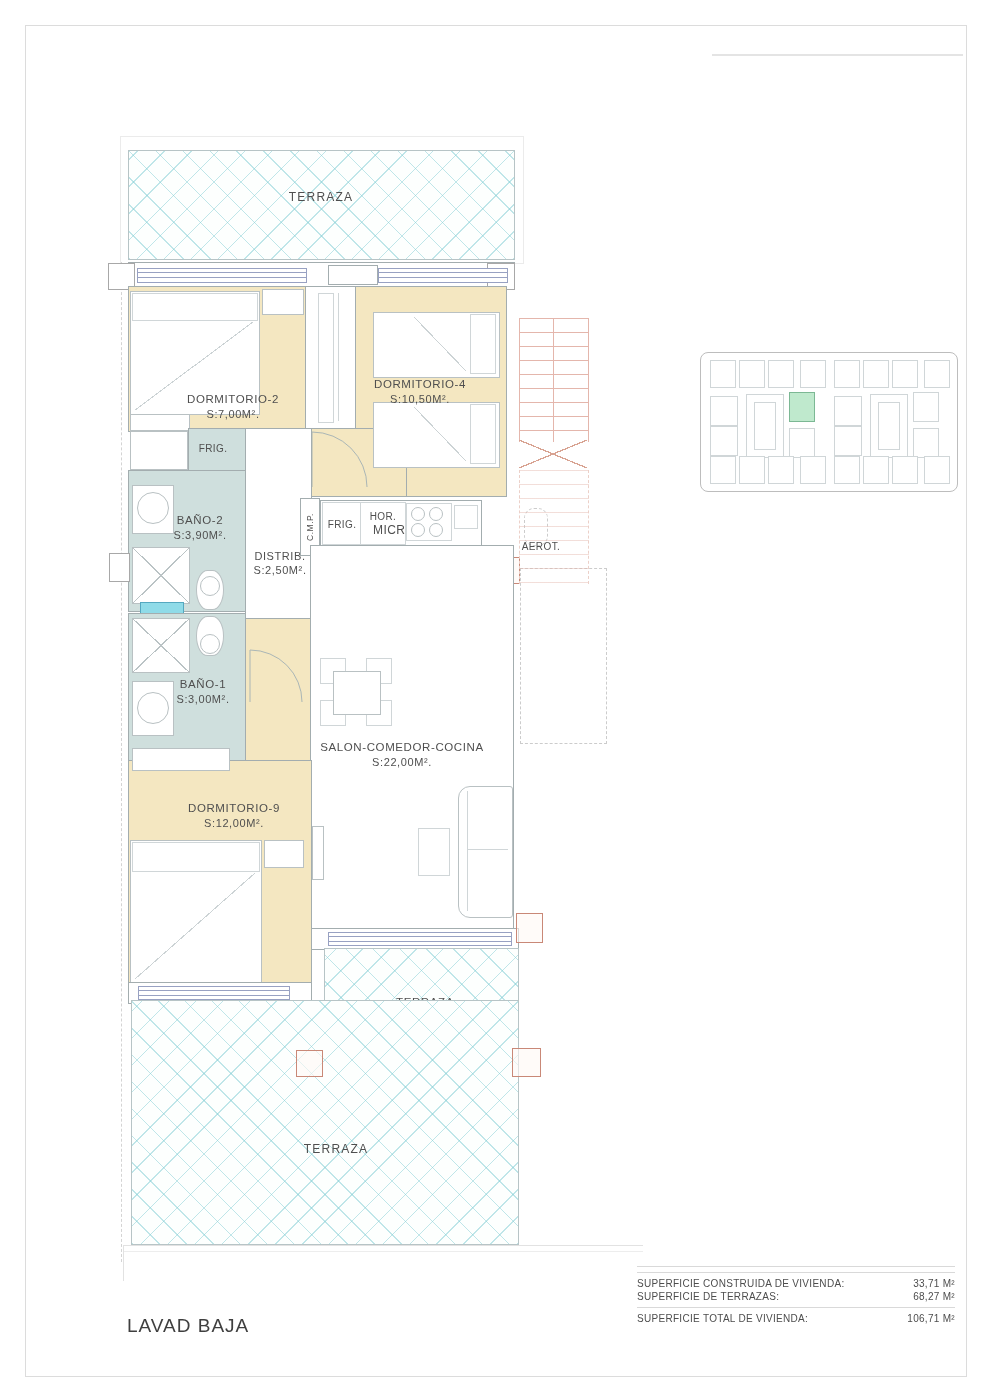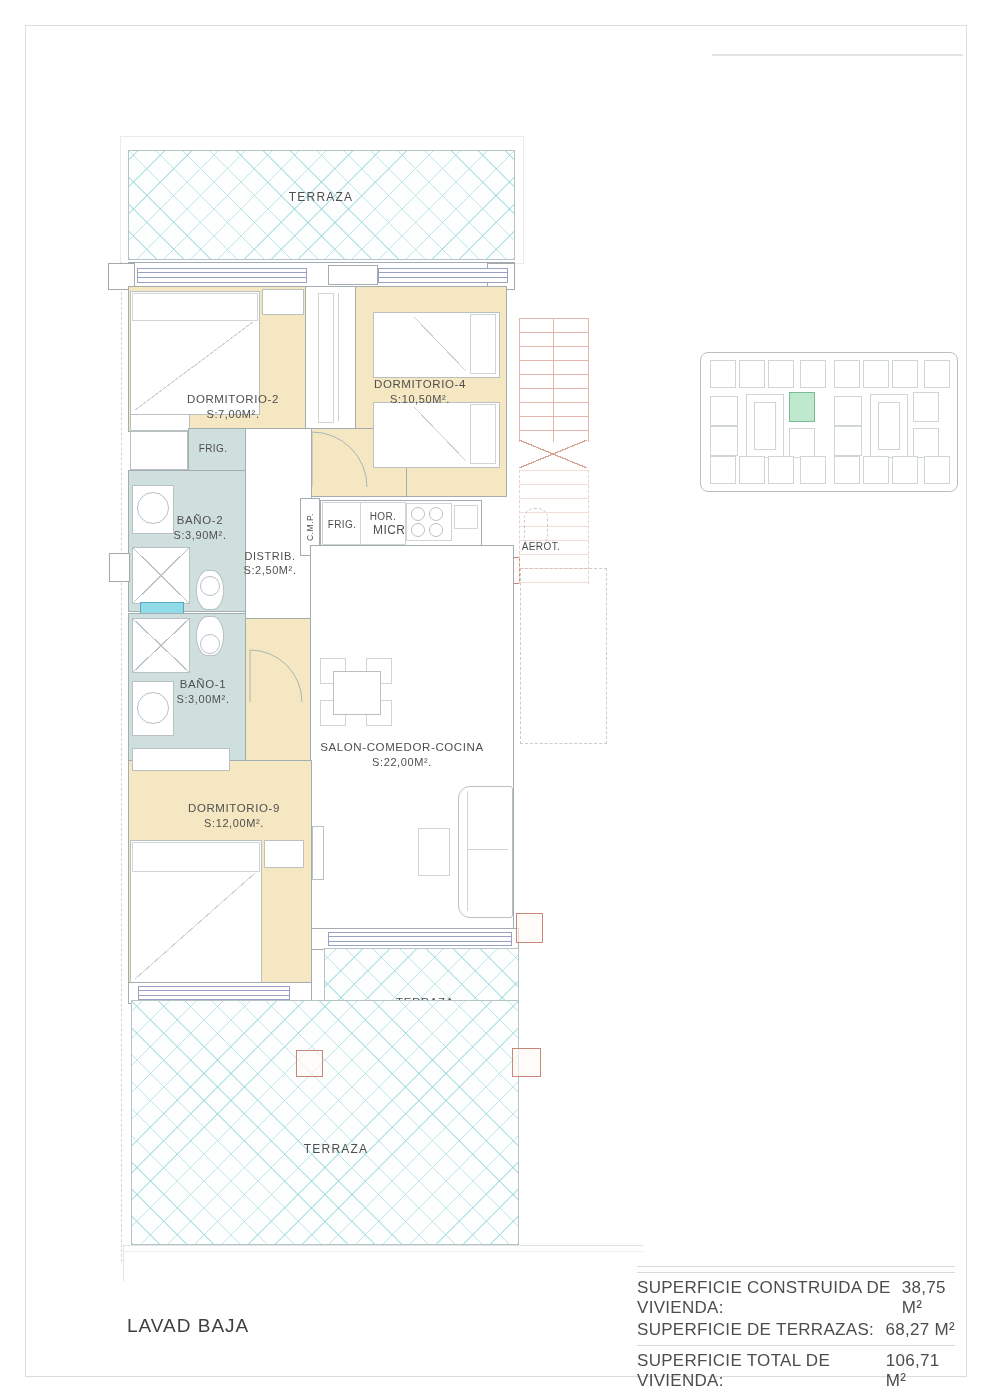--- a/index.html
+++ b/index.html
@@ -49,21 +49,21 @@
   
   .lbl{position:absolute;transform:translateX(-50%);text-align:center;white-space:nowrap;
        font-size:11.5px;letter-spacing:.6px;color:#4f4f4f;line-height:1.3;}
   .lbl .sub{font-size:11px;display:block;}
   .sm{font-size:10px;letter-spacing:.4px;}
   .vtext{writing-mode:vertical-rl;transform:rotate(180deg) translateY(50%);font-size:8.5px;letter-spacing:.5px;color:#4f4f4f;}
   svg{position:absolute;overflow:visible;}
   
   .tb-title{font-size:18px;letter-spacing:1px;color:#595959;}
   .redacted{display:inline-block;width:30px;height:9px;background:#e6e6e6;filter:blur(1px);margin:0 8px;vertical-align:baseline;}
-  .tb-row{display:flex;justify-content:space-between;font-size:17px;letter-spacing:.3px;color:#4d4d4d;}
+  .tb-row{display:flex;justify-content:space-between;font-size:10px;letter-spacing:.3px;color:#4d4d4d;}
   .plan-title{font-size:19px;letter-spacing:1px;color:#3f3f3f;}
 </style>
 </head>
 <body>
 
 <div class="sheet">
 
   <div class="abs frame" style="left:25px;top:25px;width:940px;height:1350px;"></div>
   <div class="abs" style="left:712px;top:54px;width:251px;height:2px;background:#e4e4e4;"></div>
 
@@ -141,21 +141,21 @@
     <div class="abs wc" style="left:196px;top:616px;width:26px;height:38px;"></div>
     <div class="abs circ" style="left:200px;top:634px;width:18px;height:18px;"></div>
     <div class="abs furn" style="left:132px;top:681px;width:40px;height:53px;"></div>
     <div class="abs circ" style="left:137px;top:692px;width:30px;height:30px;"></div>
     <div class="lbl" style="left:203px;top:677px;">
       <span>BAÑO-1</span>
       <span class="sub">S:3,00M².</span>
     </div>
 
     <div class="abs wall" style="left:245px;top:428px;width:65px;height:192px;background:#fff;"></div>
-    <div class="lbl" style="left:270px;top:549px;font-size:11px;">
+    <div class="lbl" style="left:280px;top:549px;font-size:11px;">
       <span>DISTRIB.</span>
       <span class="sub">S:2,50M².</span>
     </div>
 
     <div class="abs tan wallt" style="left:245px;top:618px;width:65px;height:144px;"></div>
     <svg style="left:249px;top:650px;" width="55" height="55">
       <path d="M1,0 V52 M1,0 A52,52 0 0 1 53,52" fill="none" stroke="#aab6b6" stroke-width="1"></path>
     </svg>
 
     <div class="abs wall" style="left:300px;top:498px;width:18px;height:56px;">
@@ -286,21 +286,21 @@
     <div class="abs lite" style="left:163px;top:104px;width:24px;height:26px;"></div>
     <div class="abs lite" style="left:192px;top:104px;width:24px;height:26px;"></div>
     <div class="abs lite" style="left:224px;top:104px;width:24px;height:26px;"></div>
   </div>
 
   <div class="abs" style="left:637px;top:1266px;width:318px;">
     <div class="rule" style="margin-bottom:5px;"></div>
     <div class="rule" style="margin-top:4px;margin-bottom:5px;"></div>
     <div class="tb-row">
       <span>SUPERFICIE CONSTRUIDA DE VIVIENDA:</span>
-      <span>38,75 M²</span>
+      <span>33,71 M²</span>
     </div>
     <div class="tb-row" style="margin-top:2px;">
       <span>SUPERFICIE DE TERRAZAS:</span>
       <span>68,27 M²</span>
     </div>
     <div class="rule" style="margin-top:5px;margin-bottom:5px;"></div>
     <div class="tb-row">
       <span>SUPERFICIE TOTAL DE VIVIENDA:</span>
       <span>106,71 M²</span>
     </div>

